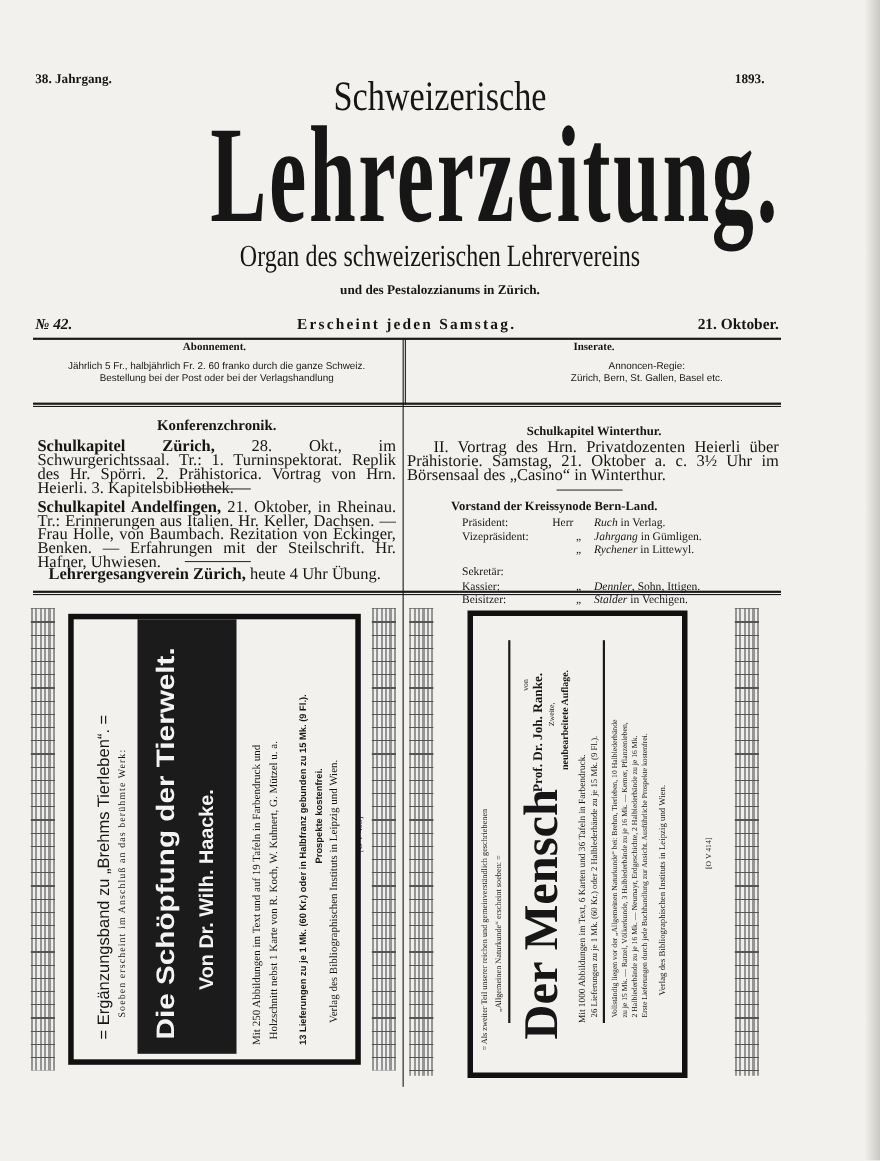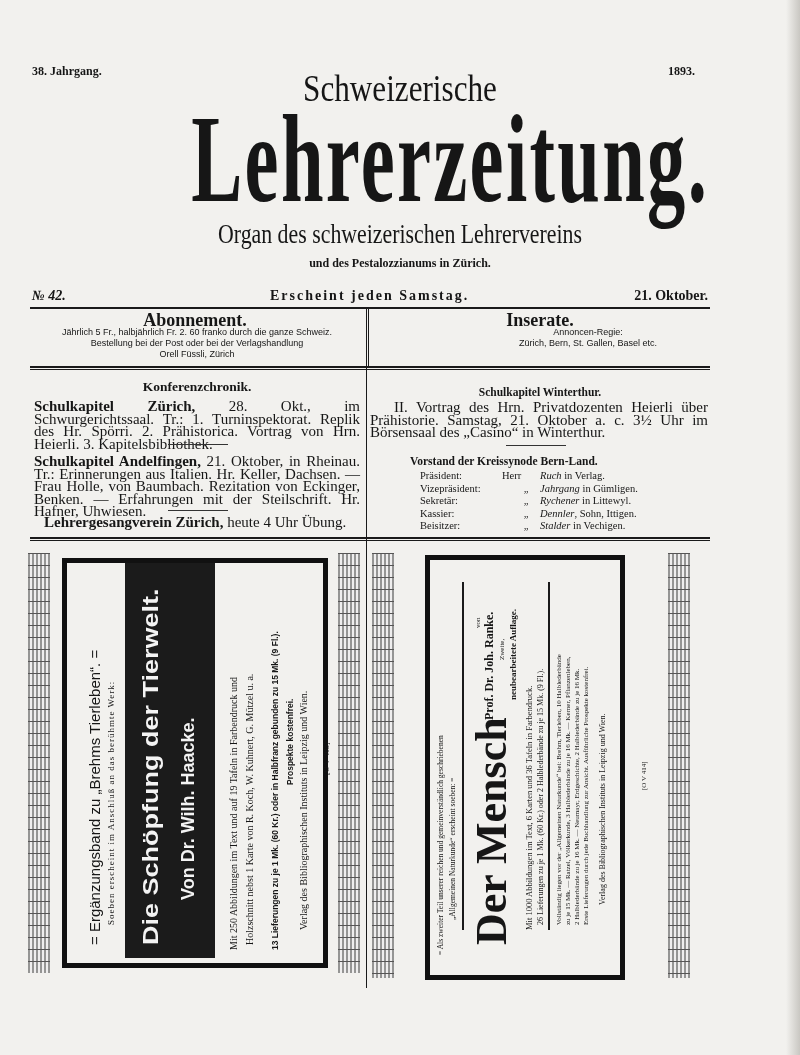--- a/index.html
+++ b/index.html
@@ -19,21 +19,21 @@
   .und{left:0;width:740px;top:256px;text-align:center;font-size:12px;font-weight:bold;}
 
   .issue-row{left:32px;width:676px;top:288px;font-size:14px;font-weight:bold;}
   .issue-num{position:absolute;left:0;top:0;font-style:italic;}
   .erscheint{position:absolute;left:238px;top:0;letter-spacing:2px;}
   .date{position:absolute;right:0;top:0;}
 
   .rule{position:absolute;background:#1a1a1a;}
   .vrule{position:absolute;background:#1a1a1a;width:1px;}
 
-  .box-title{position:absolute;text-align:center;font-weight:bold;font-size:18px;}
+  .box-title{position:absolute;text-align:center;font-weight:bold;font-size:10px;}
   .small{font-size:9px;line-height:11px;text-align:center;position:absolute;}
   .body{font-size:15px;line-height:12.5px;position:absolute;text-align:justify;}
   .bold{font-weight:bold;}
   .it{font-style:italic;}
   .sep{position:absolute;height:1px;background:#333;width:60px;}
 
   
   .ornament{position:absolute;background:repeating-linear-gradient(180deg,#222 0 1px,transparent 1px 12px),repeating-linear-gradient(90deg,#777 0 2px,#eee 2px 4px);opacity:.75;}
   .ad-frame{position:absolute;border:5px solid #111;}
   .rot{position:absolute;transform:rotate(-90deg);transform-origin:left top;white-space:nowrap;}
@@ -60,21 +60,20 @@
 </div>
 
 <div class="rule" style="left:30px;top:307px;width:680px;height:2px;"></div>
 <div class="rule" style="left:30px;top:366px;width:680px;height:2px;"></div>
 <div class="rule" style="left:30px;top:369px;width:680px;height:1px;"></div>
 
 <div class="box-title serif" style="left:30px;width:330px;top:310px;">Abonnement.</div>
 <div class="small sans" style="left:30px;width:334px;top:327px;">
   <div>Jährlich 5 Fr., halbjährlich Fr. 2. 60 franko durch die ganze Schweiz.</div>
   <div>Bestellung bei der Post oder bei der Verlagshandlung</div>
-  <div>Orell Füssli, Zürich</div>
 </div>
 
 <div class="vrule" style="left:366px;top:308px;height:680px;"></div>
 <div class="vrule" style="left:368px;top:308px;height:60px;"></div>
 
 <div class="box-title serif" style="left:370px;width:340px;top:310px;">Inserate.</div>
 <div class="small sans" style="left:370px;width:340px;top:327px;padding-left:48px;">
   <div>Annoncen-Regie:</div>
   <div>Zürich, Bern, St. Gallen, Basel etc.</div>
 </div>
@@ -108,21 +107,21 @@
     <span style="width:82px;">Präsident:</span>
     <span style="width:38px;">Herr</span>
     <span class="it">Ruch</span>&nbsp;<span>in Verlag.</span>
   </div>
   <div style="display:flex;">
     <span style="width:92px;">Vizepräsident:</span>
     <span style="width:28px;text-align:center;">„</span>
     <span class="it">Jahrgang</span>&nbsp;<span>in Gümligen.</span>
   </div>
   <div style="display:flex;">
-    <span style="width:92px;">Sekretär:</span>
+    <span style="width:92px;margin-top:20px;">Sekretär:</span>
     <span style="width:28px;text-align:center;">„</span>
     <span class="it">Rychener</span>&nbsp;<span>in Littewyl.</span>
   </div>
   <div style="display:flex;">
     <span style="width:92px;">Kassier:</span>
     <span style="width:28px;text-align:center;">„</span>
     <span class="it">Dennler</span>
       <span>, Sohn, Ittigen.</span>
   </div>
   <div style="display:flex;">

